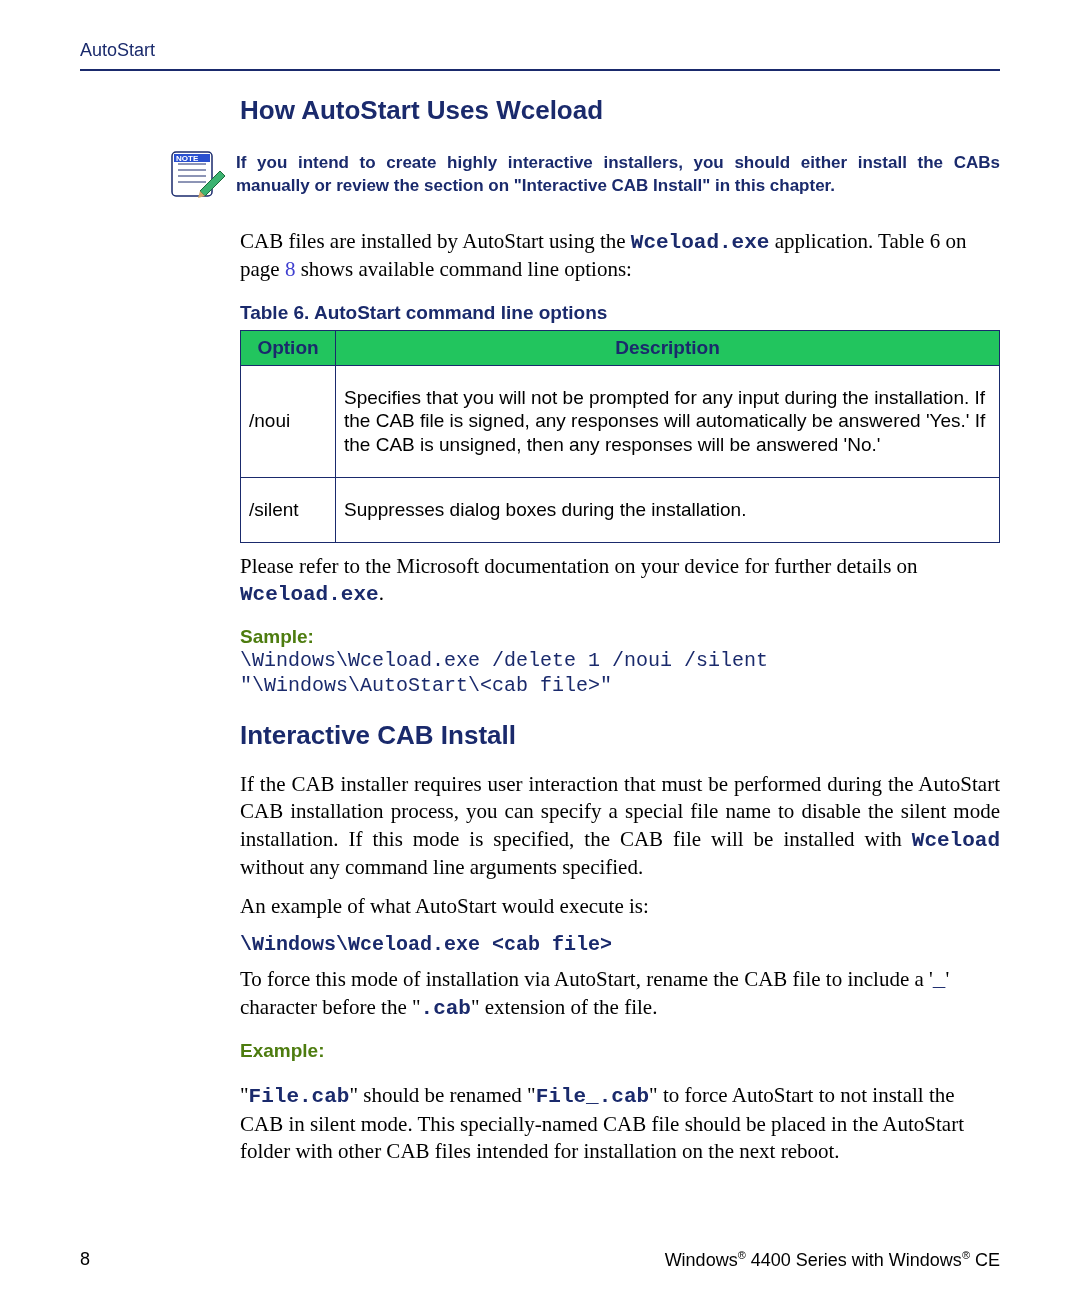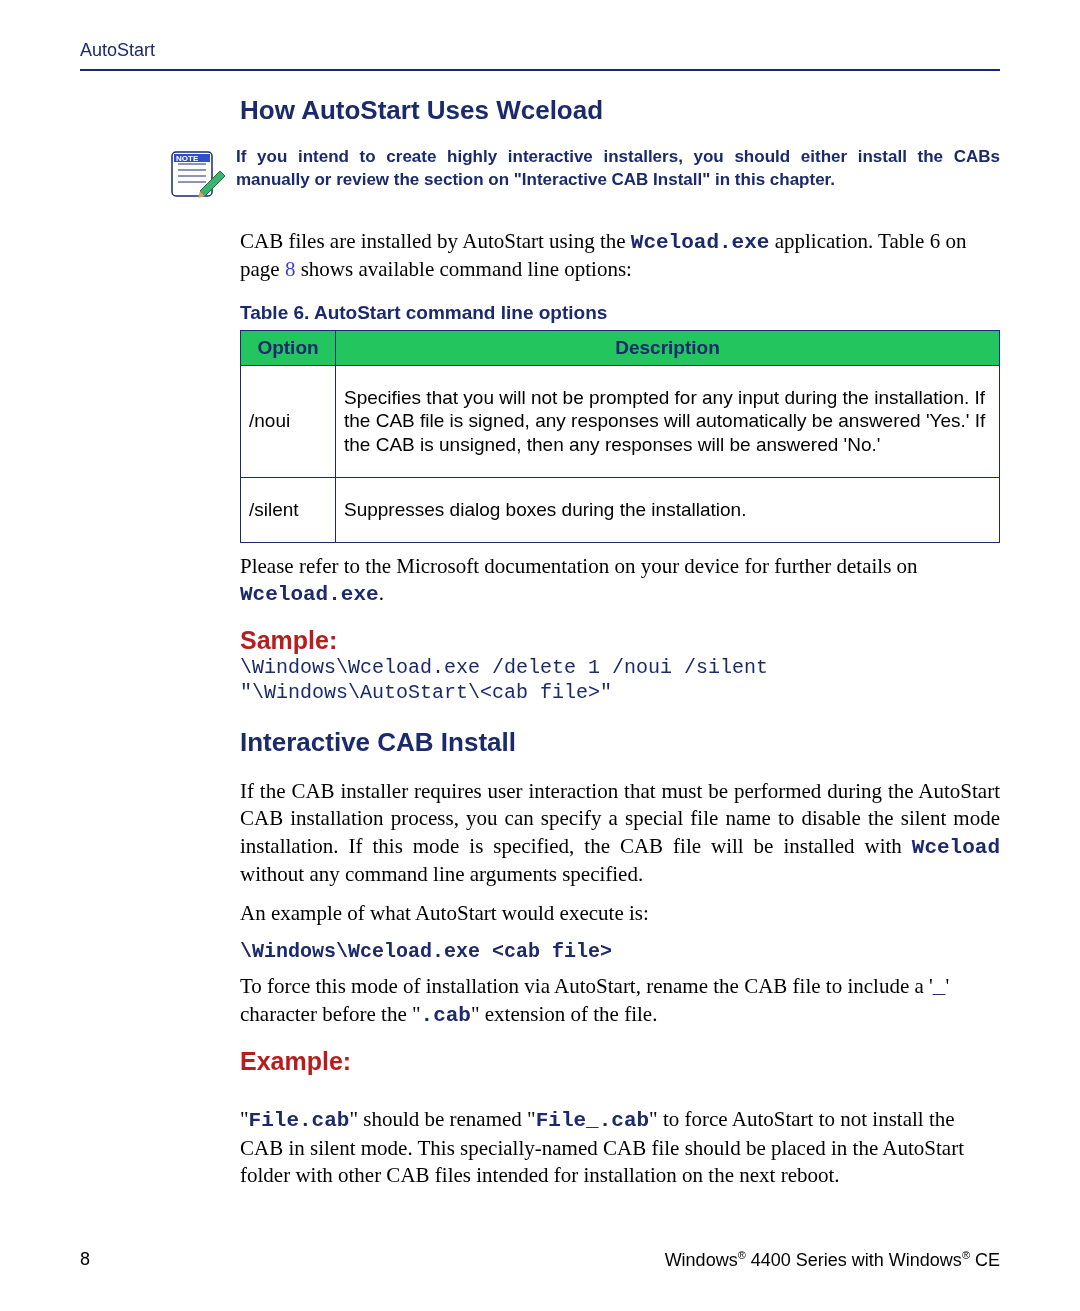--- a/index.html
+++ b/index.html
@@ -28,21 +28,21 @@
   }
   .h2 {
     color: #1a2a6c;
     font-family: Verdana, Arial, sans-serif;
     font-weight: bold;
     font-size: 26px;
     margin-bottom: 20px;
   }
   .note-row {
     display: flex;
-    align-items: flex-start;
+    align-items: center;
     margin-bottom: 24px;
     margin-left: -70px;
   }
   .note-icon {
     width: 58px;
     height: 58px;
     flex-shrink: 0;
     margin-right: 8px;
   }
   .note-text {
@@ -91,24 +91,24 @@
   }
   td {
     border: 1.5px solid #1a2a6c;
     padding: 20px 8px;
     color: #000000;
     vertical-align: middle;
     line-height: 1.25;
   }
   td.opt { width: 95px; }
   .sample-label, .example-label {
-    color: #b91c1c;
-    font-family: Verdana, Arial, sans-serif;
-    font-weight: bold;
-    font-size: 25px;
+    color: #4d7c0f;
+    font-family: Verdana, Arial, sans-serif;
+    font-weight: bold;
+    font-size: 19px;
     margin-top: 18px;
   }
   .codeblock {
     font-family: 'Courier New', monospace;
     font-weight: normal;
     color: #1a2a6c;
     font-size: 20px;
     white-space: pre-wrap;
     line-height: 1.25;
     margin-bottom: 22px;
@@ -194,21 +194,21 @@
     <span>If the CAB installer requires user interaction that must be performed during the AutoStart CAB installation process, you can specify a special file name to disable the silent mode installation. If this mode is specified, the CAB file will be installed with </span><span class="code">Wceload</span><span> without any command line arguments specified.</span>
   </p>
 
   <p class="body-p" style="margin-bottom:12px">An example of what AutoStart would execute is:</p>
   <div class="inline-codeblock" style="margin-bottom:10px">\Windows\Wceload.exe &lt;cab file&gt;</div>
 
   <p class="body-p">
     <span>To force this mode of installation via AutoStart, rename the CAB file to include a '</span><span class="code">_</span><span>' character before the "</span><span class="code">.cab</span><span>" extension of the file.</span>
   </p>
 
-  <div class="example-label" style="margin-bottom:30px">Example:</div>
+  <div class="example-label" style="margin-bottom:20px">Example:</div>
 
   <p class="body-p">
     <span>"</span><span class="code">File.cab</span><span>" should be renamed "</span><span class="code">File_.cab</span><span>" to force AutoStart to not install the CAB in silent mode. This specially-named CAB file should be placed in the AutoStart folder with other CAB files intended for installation on the next reboot.</span>
   </p>
 
 </div>
 
 <div class="footer">
   <span>8</span>
   <span>

